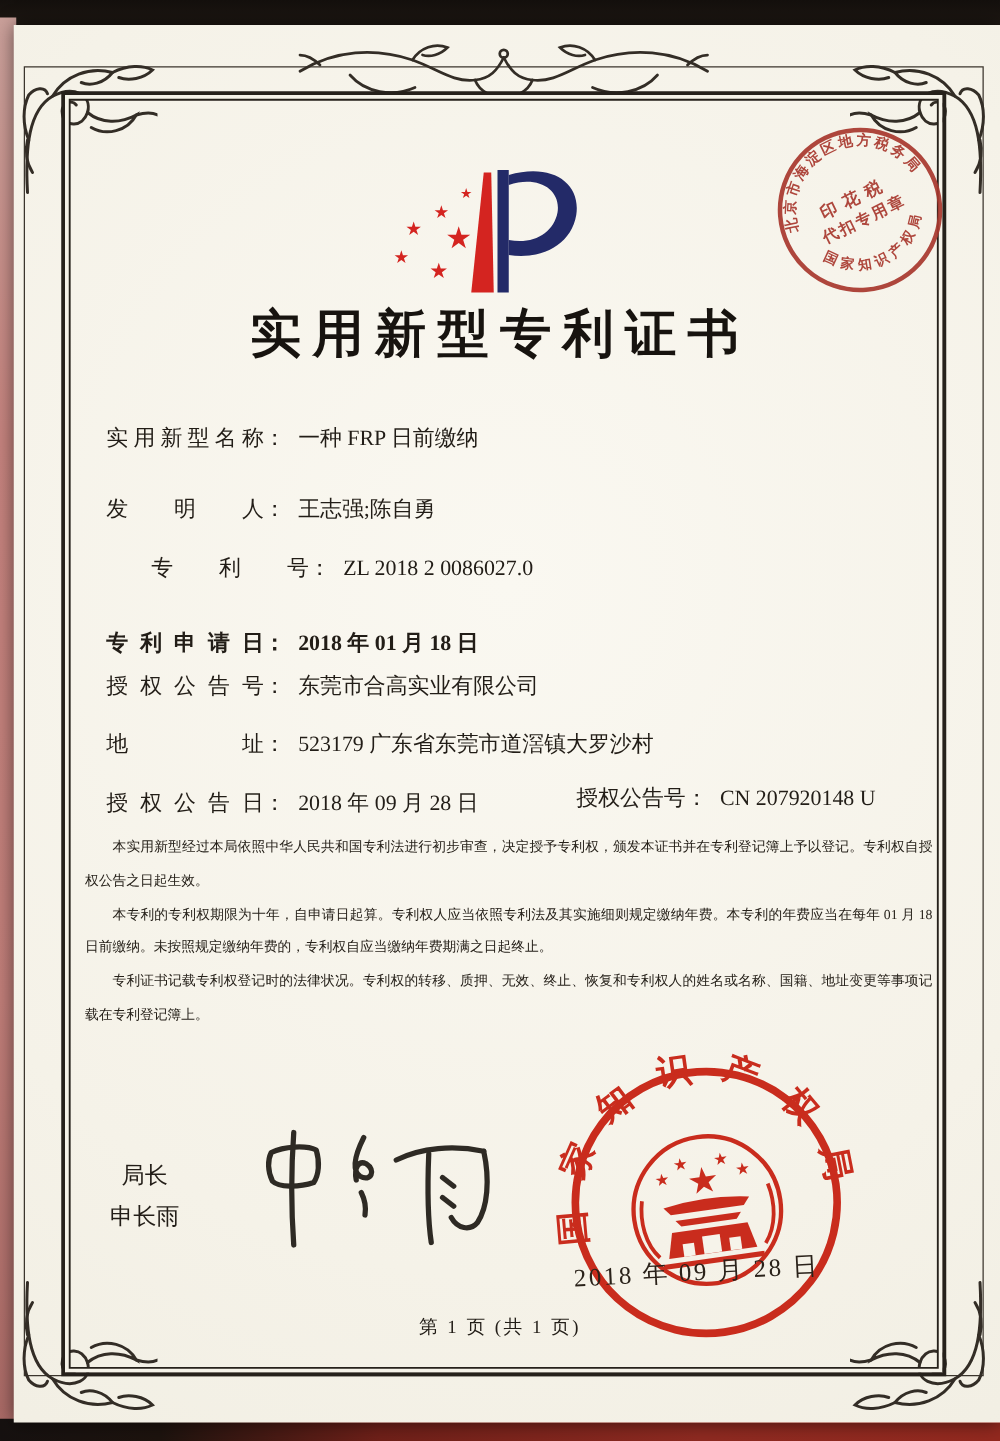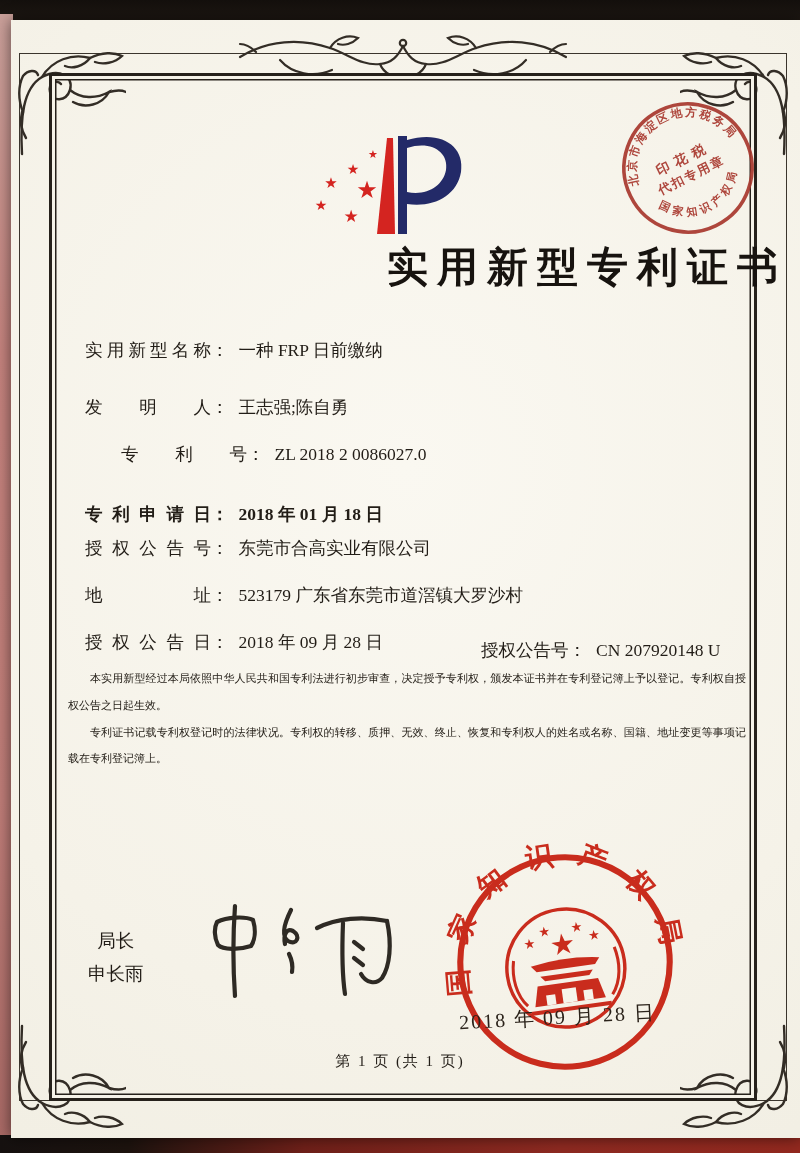--- a/index.html
+++ b/index.html
@@ -28,22 +28,22 @@
   .orn-bl{left:-6px;bottom:-34px;transform:scaleY(-1);}
   .orn-br{right:-6px;bottom:-34px;transform:scale(-1,-1);}
   .top-center-orn{position:absolute;left:50%;top:-24px;transform:translateX(-50%);width:330px;height:54px;}
   
   .frame{position:absolute;left:38px;top:53px;width:702px;height:1022px;
     border:3px solid #26211b;
     box-shadow:inset 0 0 0 3px #f5f2e8, inset 0 0 0 4.5px #26211b;}
   .cert-no{position:absolute;left:74px;top:102px;font-size:17.5px;color:#201c17;letter-spacing:1px;}
   .tax-stamp{position:absolute;left:597px;top:68px;width:160px;height:160px;opacity:.92;}
   .logo{position:absolute;left:292px;top:104px;width:186px;height:120px;}
-  .title{position:absolute;left:38px;top:220px;width:702px;text-align:right;
-    font-size:41px;font-weight:bold;color:#17130f;letter-spacing:9px;padding-left:36px;}
+  .title{position:absolute;left:38px;top:220px;width:702px;text-align:center;
+    font-size:41px;font-weight:bold;color:#17130f;letter-spacing:9px;}
   .fields{position:absolute;left:74px;top:318px;width:640px;}
   .field-row{position:absolute;left:0;font-size:17.5px;color:#221d17;white-space:nowrap;}
   .field-label{display:inline-block;width:126px;text-align:justify;text-align-last:justify;vertical-align:bottom;}
   .field-colon{display:inline-block;margin-right:10px;}
   .grant-no{position:absolute;left:376px;font-size:17.5px;color:#221d17;white-space:nowrap;}
   .body-text{position:absolute;left:57px;top:645px;width:678px;font-size:11px;
     line-height:26.8px;color:#26211a;text-align:justify;}
   .body-text p{margin:0;text-indent:2em;}
   .director-block{position:absolute;left:77px;top:905px;font-size:18.5px;color:#221d17;line-height:33px;text-align:center;}
   .signature{position:absolute;left:180px;top:872px;width:215px;height:118px;}
@@ -180,27 +180,28 @@
     </div>
     <div class="field-row" style="top:198px;">
       <span class="field-label">授权公告号</span><span class="field-colon">：</span><span>东莞市合高实业有限公司</span>
     </div>
     <div class="field-row" style="top:245px;">
       <span class="field-label">地址</span><span class="field-colon">：</span><span>523179 广东省东莞市道滘镇大罗沙村</span>
     </div>
     <div class="field-row" style="top:292px;">
       <span class="field-label">授权公告日</span><span class="field-colon">：</span><span>2018 年 09 月 28 日</span>
     </div>
-    <div class="grant-no" style="top:300px;margin-left:20px;">
+    <div class="grant-no" style="top:288px;">
       <span>授权公告号</span><span class="field-colon">：</span><span>CN 207920148 U</span>
     </div>
   </div>
 
   <div class="body-text">
     <p>本实用新型经过本局依照中华人民共和国专利法进行初步审查，决定授予专利权，颁发本证书并在专利登记簿上予以登记。专利权自授权公告之日起生效。</p>
+    <p>本专利的专利权期限为十年，自申请日起算。专利权人应当依照专利法及其实施细则规定缴纳年费。本专利的年费应当在每年 01 月 18 日前缴纳。未按照规定缴纳年费的，专利权自应当缴纳年费期满之日起终止。</p>
     <p>专利证书记载专利权登记时的法律状况。专利权的转移、质押、无效、终止、恢复和专利权人的姓名或名称、国籍、地址变更等事项记载在专利登记簿上。</p>
   </div>
 
   <div class="director-block">
     <div>局长</div>
     <div>申长雨</div>
   </div>
 
   <div class="signature">
     <svg viewBox="0 0 215 118" fill="none" stroke="#2e2a24" stroke-width="4.2" stroke-linecap="round" stroke-linejoin="round">

